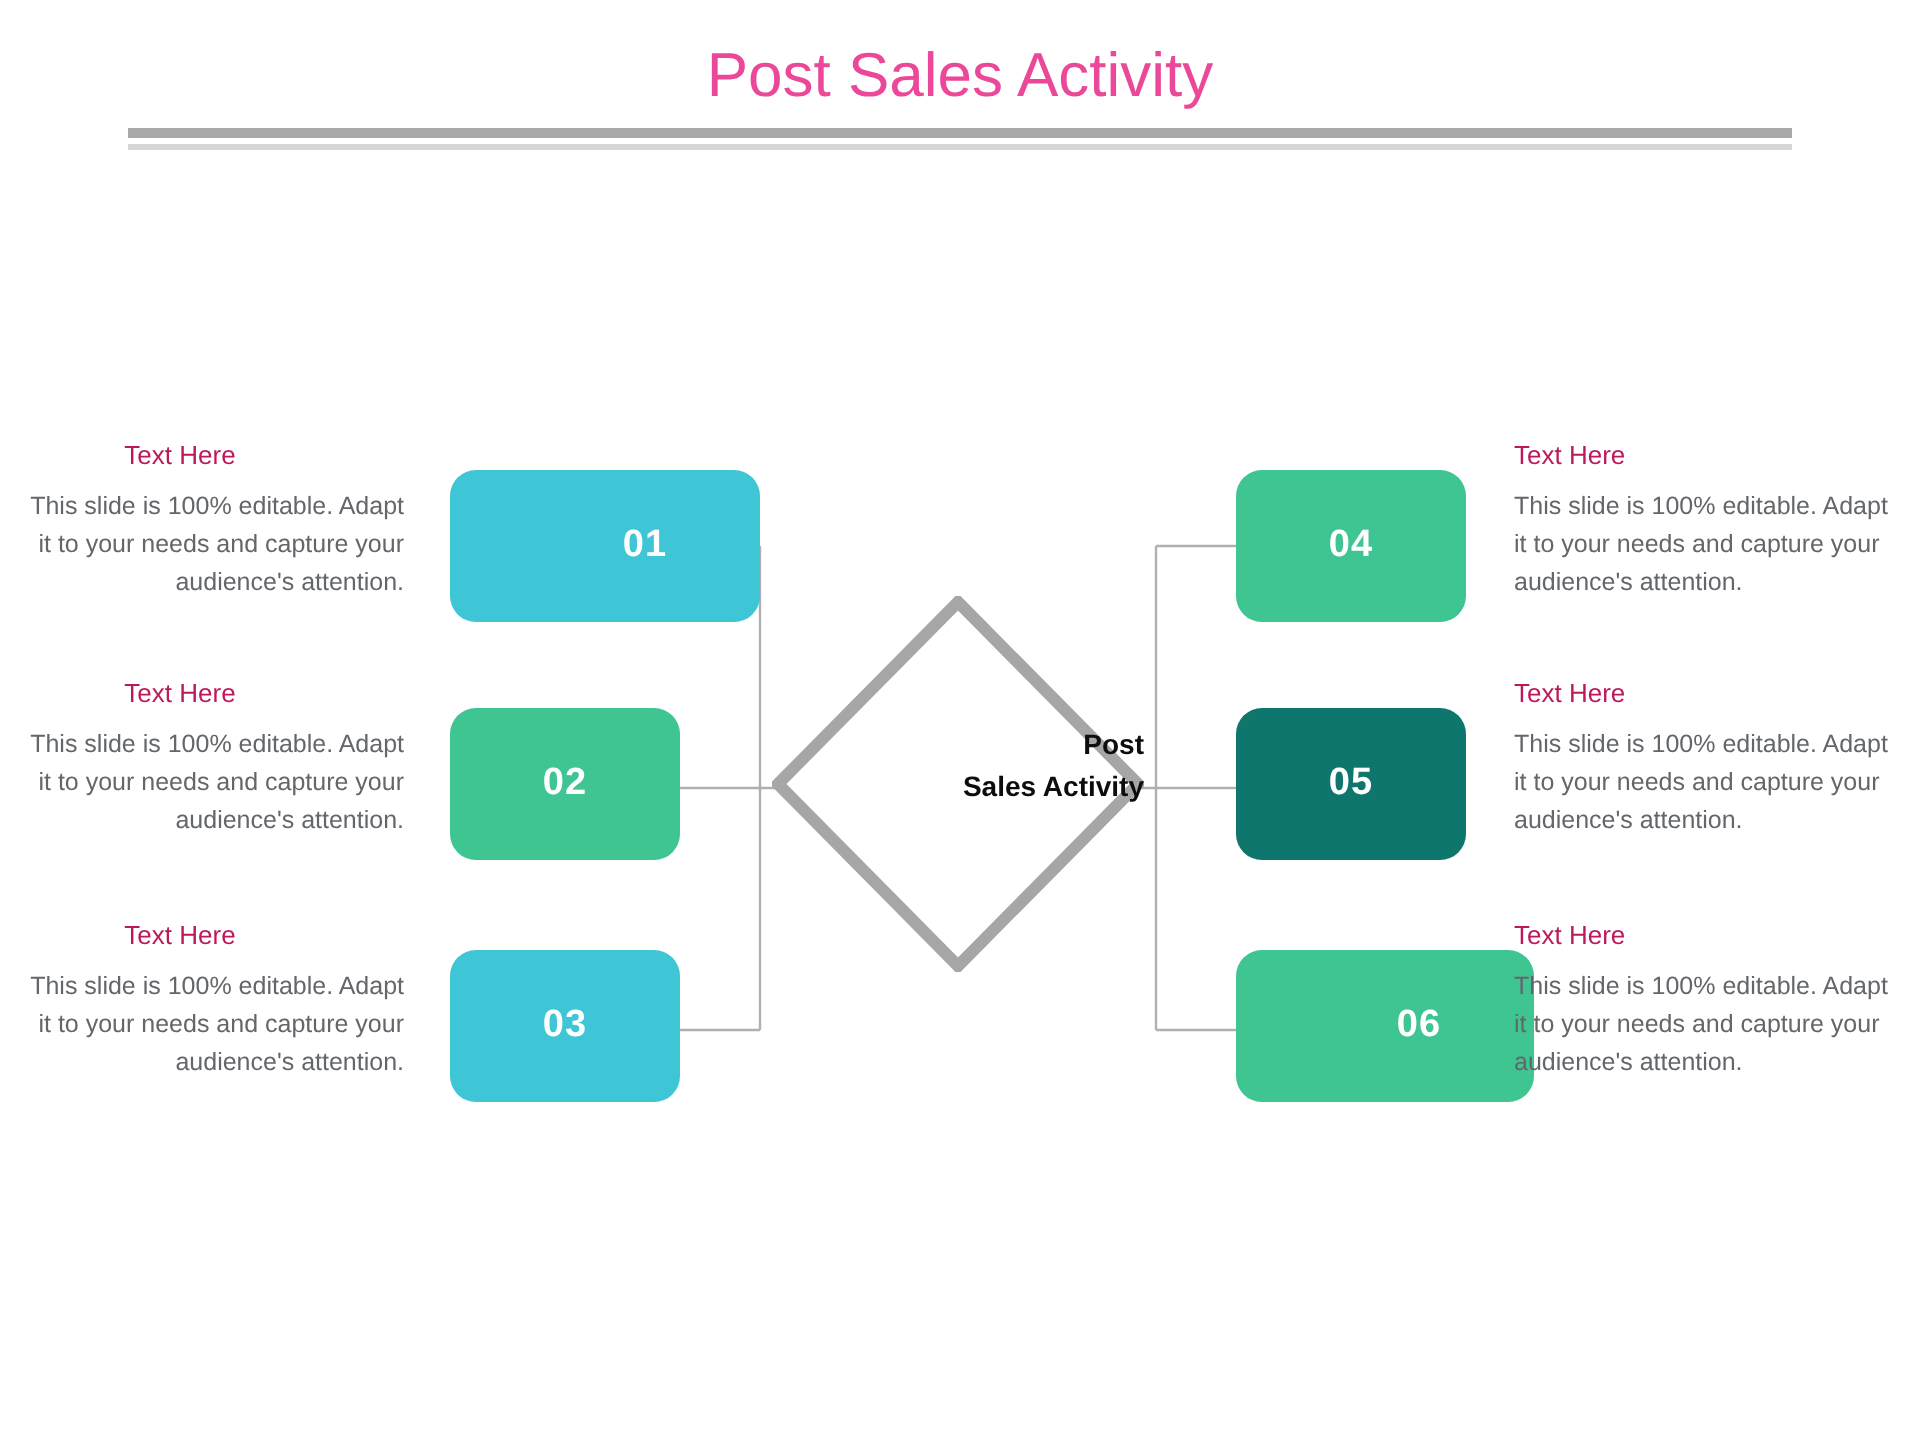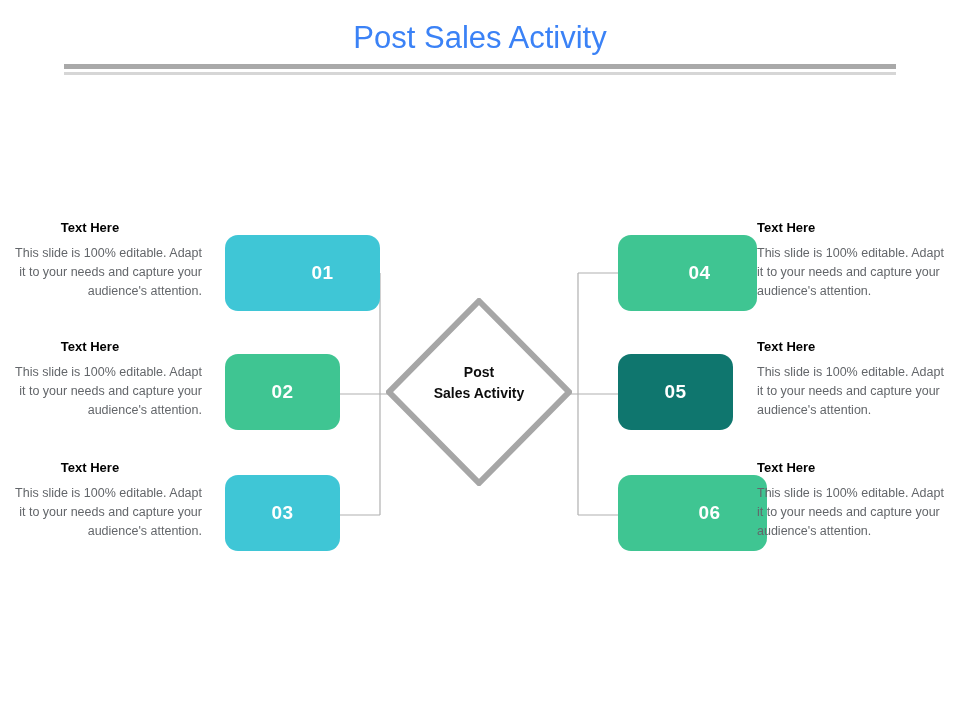--- a/index.html
+++ b/index.html
@@ -22,21 +22,21 @@
 
   
   .slide-title {
     position: absolute;
     left: 0;
     top: 18px;
     width: 960px;
     text-align: center;
     font-size: 31px;
     font-weight: normal;
-    color: #3b82f6;
+    color: #ec4899;
     letter-spacing: 0px;
     line-height: 40px;
     white-space: nowrap;
   }
   .rule-wrap {
     position: absolute;
     left: 64px;
     top: 64px;
     width: 832px;
     height: 12px;
@@ -75,22 +75,22 @@
 
   
   .text-block {
     position: absolute;
     width: 188px;
   }
   .text-block.left  { text-align: right; left: 14px; }
   .text-block.right { text-align: left;  left: 757px; }
   .tb-head {
     font-size: 13px;
-    font-weight: bold;
-    color: #000000;
+    font-weight: normal;
+    color: #be185d;
     line-height: 16px;
     margin: 0 0 8px 0;
   }
   .text-block.left .tb-head { text-align: center; padding-right: 36px; }
   .tb-body {
     font-size: 12.5px;
     color: #63666a;
     line-height: 19px;
     margin: 0;
   }
@@ -122,21 +122,21 @@
     position: absolute;
     left: 0;
     top: 64px;
     width: 186px;
     text-align: center;
     font-size: 14px;
     font-weight: bold;
     color: #0d0d0d;
     line-height: 21px;
   }
-  .diamond-label span { display: block; }
+  .diamond-label span { display: block; text-align: right; }
 </style>
 </head>
 <body>
 
 <div class="slide">
 
   <div class="slide-title">Post Sales Activity</div>
   <div class="rule-wrap">
     <div class="rule-top"></div>
     <div class="rule-bottom"></div>
@@ -172,21 +172,21 @@
   <div class="num-box" style="left:225px; top:235px; background:#3fc6d6;padding-left:40px;">
     <span>01</span>
   </div>
   <div class="num-box" style="left:225px; top:354px; background:#3fc592;">
     <span>02</span>
   </div>
   <div class="num-box" style="left:225px; top:475px; background:#3fc6d6;">
     <span>03</span>
   </div>
 
-  <div class="num-box" style="left:618px; top:235px; background:#3fc592;padding-left:24px;">
+  <div class="num-box" style="left:618px; top:235px; background:#3fc592;">
     <span>04</span>
   </div>
   <div class="num-box" style="left:618px; top:354px; background:#0f766e;">
     <span>05</span>
   </div>
   <div class="num-box" style="left:618px; top:475px; background:#3fc592;padding-left:34px;">
     <span>06</span>
   </div>
 
   <div class="text-block right" style="top:220px;">

